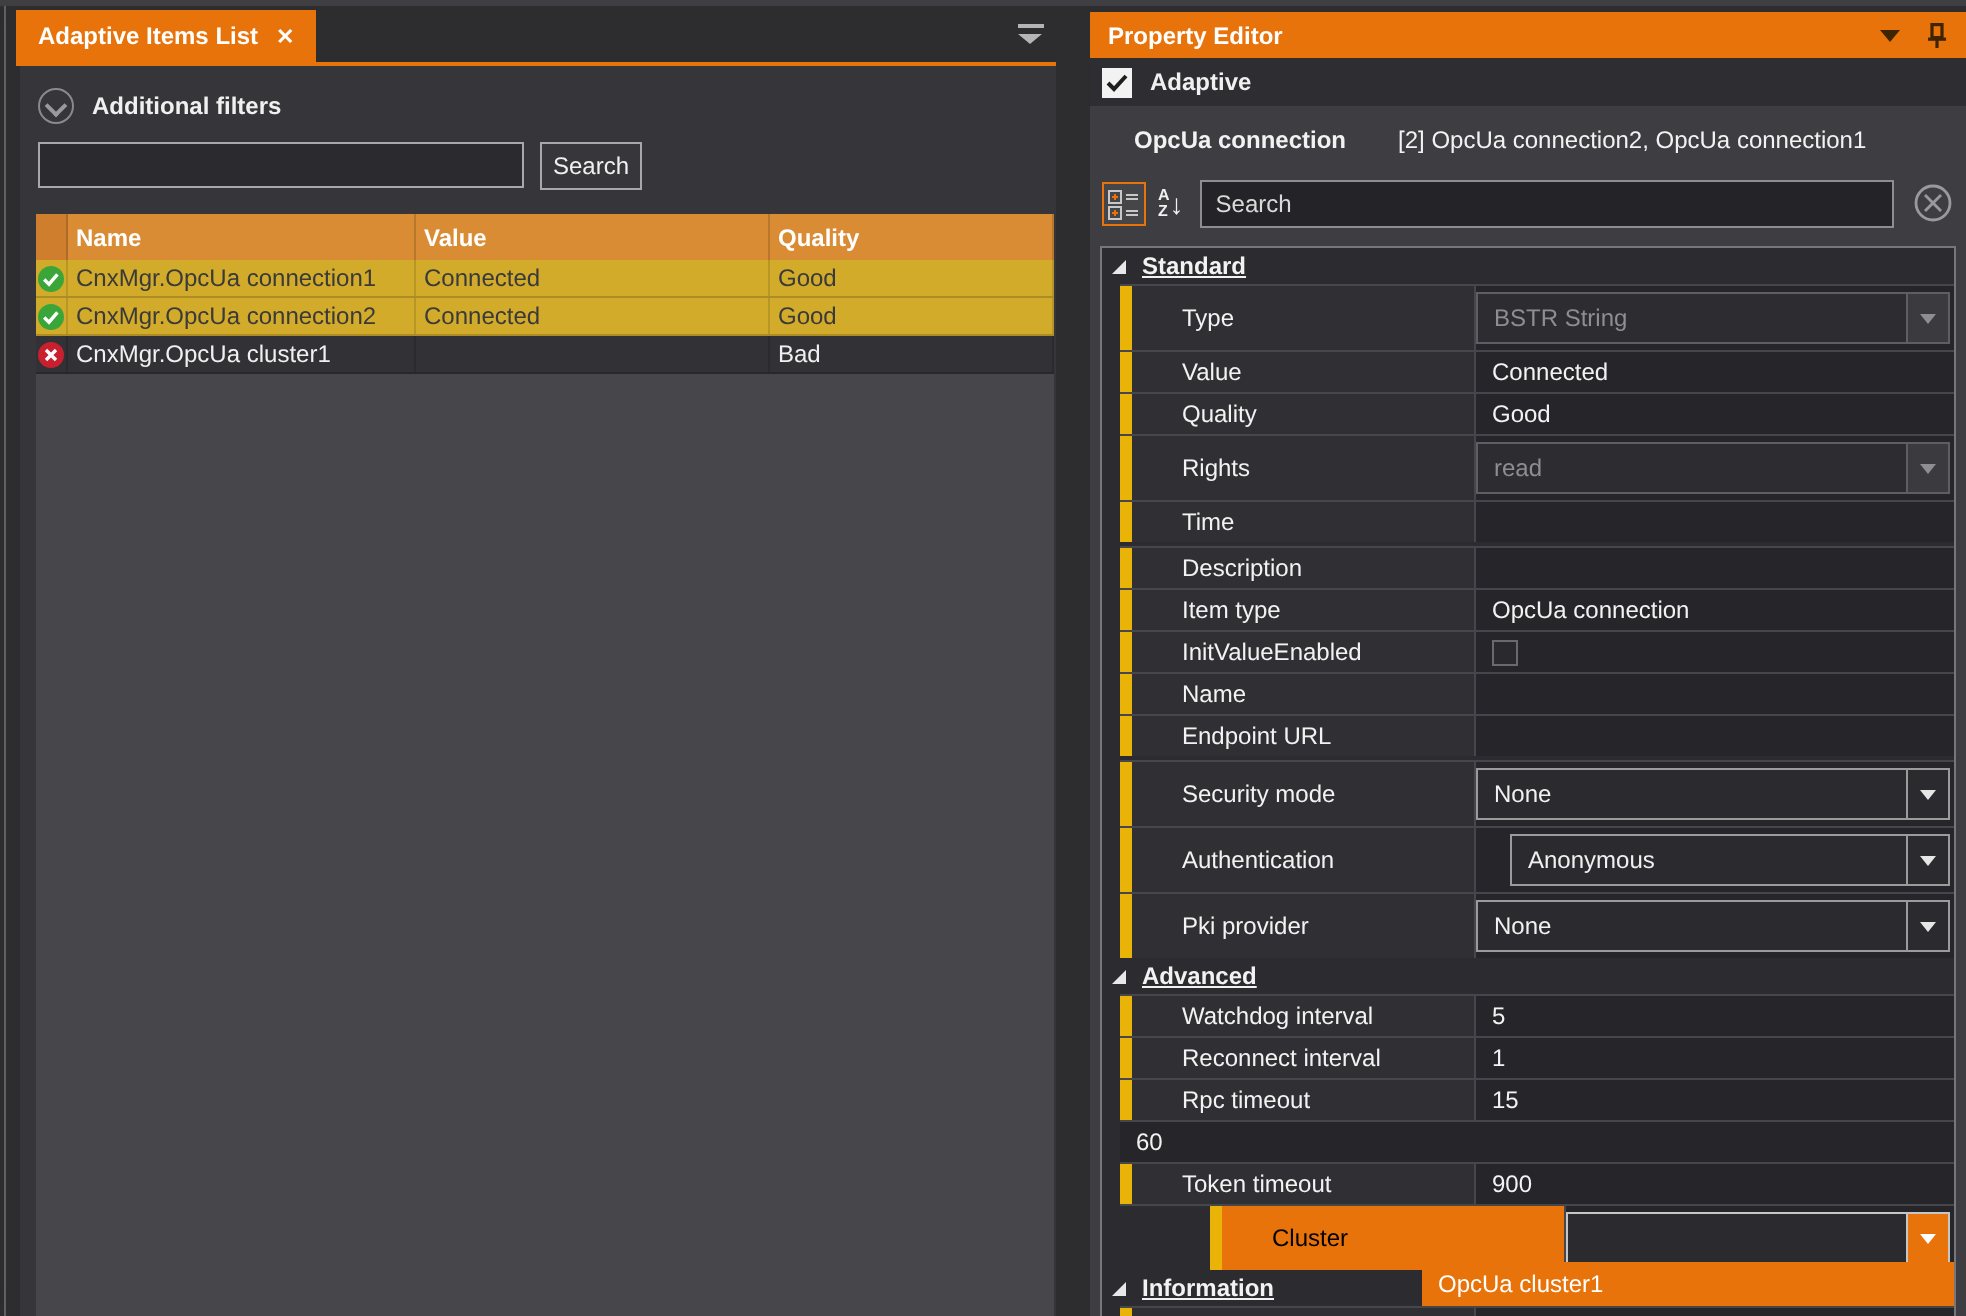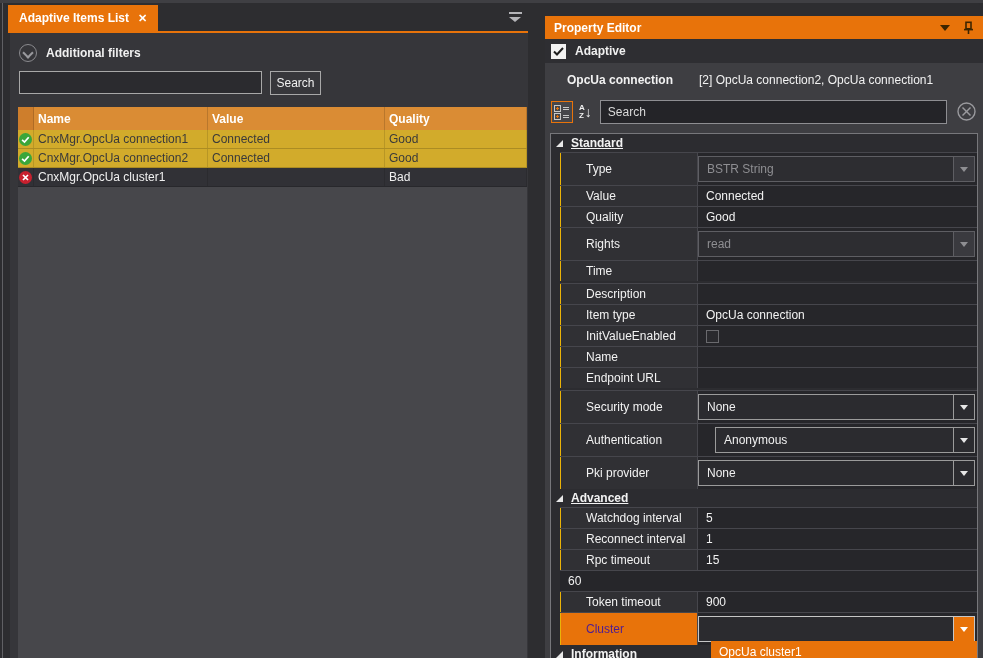--- a/index.html
+++ b/index.html
@@ -36,21 +36,21 @@
   .lv-header .hcell { display:flex; align-items:center; padding-left:4px;
                       border-right:1px solid rgba(0,0,0,.15); cursor:pointer; }
   .lv-header .icon-col { background:#CE7E2C; }
   .lv-row { display:grid; grid-template-columns:16px 174px 177px 1fr; height:19px;
             border-bottom:1px solid rgba(0,0,0,.18); cursor:default; }
   .lv-row .cell { display:flex; align-items:center; padding-left:4px; overflow:hidden; white-space:nowrap;
                   border-right:1px solid rgba(0,0,0,.12); }
   .lv-row .icon-cell { justify-content:center; padding-left:0; }
 
   
-  #right-panel { position:absolute; left:545px; top:16px; width:438px; bottom:0; }
+  #right-panel { position:absolute; left:545px; top:6px; width:438px; bottom:0; }
   .ptitle { height:23px; background:#E8730A; display:flex; align-items:center; padding:0 9px;
             color:#fff; font-weight:bold; }
   .ptitle-icons { margin-left:auto; display:flex; align-items:center; gap:13px; }
   .chev-dn { width:0; height:0; border-left:5px solid transparent; border-right:5px solid transparent;
              border-top:6px solid #3E2500; cursor:pointer; }
   .pbody { position:absolute; left:0; top:23px; right:0; bottom:0; background:#3E3E42; }
   .adaptive-row { height:24px; background:#2E2E32; display:flex; align-items:center; gap:9px; padding-left:6px; }
   .cbx { width:15px; height:15px; background:#F2F2F2; display:flex; align-items:center;
          justify-content:center; cursor:pointer; }
   .adaptive-label { color:#F0F0F0; font-weight:bold; }
@@ -67,40 +67,40 @@
   .psearch::placeholder { color:#DADADA; opacity:1; }
   .clear-btn { width:26px; height:24px; display:flex; align-items:center; justify-content:center; cursor:pointer; }
 
   .pgrid { position:absolute; left:5px; top:94px; right:5px; bottom:0; border:1px solid #77777B;
            border-bottom:none; background:#2C2C30; overflow:hidden; }
   .sec-hdr { height:18px; display:flex; align-items:center; gap:8px; padding-left:5px;
              background:#2C2C30; color:#F2F2F2; font-weight:bold; cursor:pointer;text-decoration:underline; }
   .tri-exp { width:0; height:0; border-left:7px solid transparent; border-bottom:7px solid #E8E8E8; }
   .rowgap { height:2px; }
   .prow { display:flex; margin-left:9px; border-top:1px solid #46464C; }
-  .plabel { width:138px; padding-left:25px; display:flex; align-items:center; color:#F2F2F2;
-            background:#303034; border-left:1px solid #eab308; border-right:1px solid #46464C;
+  .plabel { width:178px; padding-left:25px; display:flex; align-items:center; color:#F2F2F2;
+            background:#303034; border-left:6px solid #eab308; border-right:1px solid #46464C;
             overflow:hidden; white-space:nowrap; }
   .pvalue { flex:1; display:flex; align-items:center; background:#26262A; color:#F2F2F2;
             padding-left:8px; overflow:hidden; }
   .h21 { height:21px; } .h33 { height:33px; }
   .combo { flex:1; margin:3px 2px 3px 0; height:26px; display:flex; align-items:stretch;
            border:1px solid #9B9B9B; background:#2B2B2F; cursor:pointer; }
   .ctext { flex:1; display:flex; align-items:center; padding:0 8px; color:#F0F0F0; }
   .cbtn { width:21px; border-left:1px solid #9B9B9B; display:flex; align-items:center; justify-content:center; }
   .arr { width:0; height:0; border-left:4px solid transparent; border-right:4px solid transparent;
          border-top:5px solid #E6E6E6; }
   .combo.disabled { border-color:#5E5E63; background:#2D2D31; }
   .combo.disabled .ctext { color:#8E8E92; }
   .combo.disabled .cbtn { border-left-color:#5E5E63; background:#3A3A3F; }
   .combo.disabled .arr { border-top-color:#8E8E92; }
   .combo.open { border-color:#C6C6C6; }
   .combo.open .cbtn { background:#E8730A; border-left-color:#C6C6C6; }
   .combo.open .arr { border-top-color:#FFFFFF; }
-  .plabel.selected { background:#E8730A; color:#4c1d95; }
+  .plabel.selected { background:#E8730A; color:#000000;margin-left:45px; }
   .pcheckbox { width:13px; height:13px; border:1px solid #6A6A6E; background:#2A2A2E; cursor:pointer; }
   .popup { position:absolute; left:160px; right:0; background:#2D2D31; z-index:5; }
   .popup-item { height:22px; display:flex; align-items:center; padding-left:8px; background:#E8730A;
                 color:#fff; cursor:pointer; }
 </style>
 </head>
 <body>
 
 <div id="screen">
   <div class="top-strip"></div>

